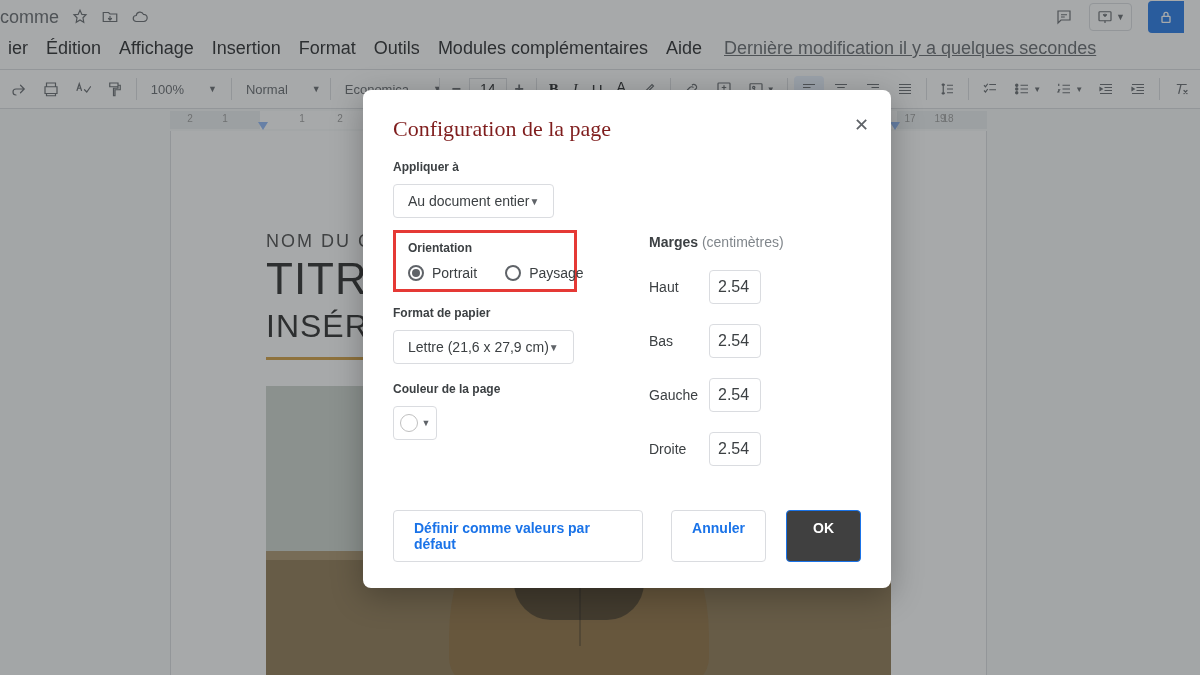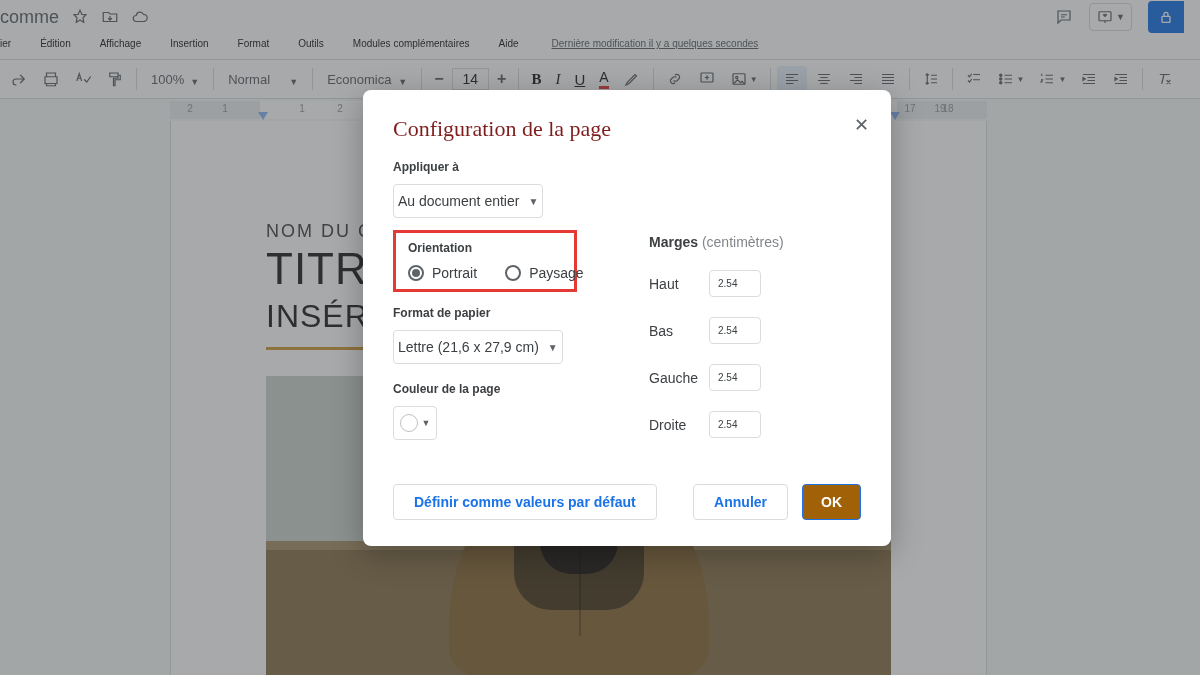--- a/index.html
+++ b/index.html
@@ -6,30 +6,30 @@
   body { width: 1200px; height: 675px; overflow: hidden; background: #fff; position: relative; }
 
   .header { height: 32px; display:flex; align-items:center; padding: 2px 8px 0 0; gap:12px; }
   .doc-title { font-size:18px; color:#5f6368; white-space:nowrap; overflow:hidden; }
   .hicon { width:18px; height:18px; display:flex; align-items:center; justify-content:center; color:#5f6368; }
   .hicon svg { width:18px; height:18px; fill:none; stroke:#5f6368; stroke-width:1.6; }
   .header-right { margin-left:auto; display:flex; align-items:center; gap:16px; padding-right:8px;}
   .present-pill { border:1px solid #dadce0; border-radius:4px; padding:4px 6px; display:flex; align-items:center; gap:2px; color:#5f6368; }
   .lock-tab { background:#1a73e8; color:#fff; padding:8px 10px; border-radius:4px 0 0 4px; display:flex; align-items:center; }
 
-  .menubar { display:flex; align-items:center; gap:29px; padding:6px 8px 10px 0; font-size:10px; color:#202124; }
+  .menubar { display:flex; align-items:center; gap:18px; padding:6px 8px 10px 8px; font-size:18px; color:#202124; }
   .menubar span { cursor:default; }
   .menubar .hist { color:#5f6368; text-decoration: underline; margin-left:4px; }
 
   .toolbar-wrap { border-top:1px solid #dadce0; border-bottom:1px solid #dadce0; background:#fff; }
   .toolbar { display:flex; align-items:center; height:38px; padding:0 4px; gap:2px; }
   .tb-btn { padding:4px 6px; border-radius:4px; color:#5f6368; display:flex; align-items:center; font-size:13px; }
   .tb-btn svg { width:18px;height:18px; fill:none; stroke:#5f6368; stroke-width:1.6; }
   .tb-sep { width:1px; height:22px; background:#dadce0; margin:0 4px; }
-  .tb-sel { display:flex; align-items:flex-end; gap:6px; padding:0 8px; color:#5f6368; font-size:13px; }
+  .tb-sel { display:flex; align-items:center; gap:24px; padding:0 8px; color:#5f6368; font-size:13px; }
   .tb-sel .caret { font-size:9px; color:#5f6368; }
   .tb-num { border:1px solid #dadce0; padding:2px 10px; font-size:14px; color:#202124; }
   .tb-active { background:#e8f0fe; }
 
   .ruler-area { background:#f8f9fa; height:22px; padding-top:4px; position:relative; }
   .ruler { position:absolute; left:170px; width:817px; top:2px; height:18px; background:#fff; font-size:10px; color:#999; }
   .ruler span { position:absolute; top:2px; transform:translateX(-50%); }
   .ruler .grayzone-l { position:absolute; left:0; width:90px; top:0; bottom:0; background:#eceff1; }
   .ruler .grayzone-r { position:absolute; right:0; width:90px; top:0; bottom:0; background:#eceff1; }
   .ruler-indent { position:absolute; top:11px; width:10px; height:8px; background:#8ab4f8; clip-path: polygon(50% 100%, 0 0, 100% 0); }
@@ -49,43 +49,43 @@
   .seam { position:absolute; top:30px; left:50%; width:2px; height:160px; background:rgba(0,0,0,0.25); }
 
   
   .scrim { position:absolute; inset:0; background:rgba(60,64,67,0.45); }
 
   
   .dialog { position:absolute; left:363px; top:90px; width:528px; background:#fff; border-radius:8px; box-shadow:0 8px 32px rgba(0,0,0,0.28); padding:26px 30px 26px 30px; }
   .dlg-title { font-family: Liberation Serif, serif; font-size:22px; color:#7f1d1d; }
   .dlg-close { position:absolute; right:22px; top:24px; color:#5f6368; font-size:18px; cursor:default; }
   .section-label { font-weight:600; font-size:12px; color:#3c4043; margin-top:18px; }
-  .dd { display:inline-flex; align-items:center; gap:9px; border:1px solid #dadce0; border-radius:4px; padding:8px 4px; margin-top:10px; font-size:14px; color:#3c4043; }
+  .dd { display:inline-flex; align-items:center; gap:0; border:1px solid #dadce0; border-radius:4px; padding:8px 14px; margin-top:10px; font-size:14px; color:#3c4043; }
   .dd .caret { font-size:10px; color:#5f6368; }
   .highlight-box { border:3px solid #e53935; padding:6px 12px 8px 12px; margin-top:12px; width:184px; }
   .highlight-box .section-label { margin-top:2px; }
   .radios { display:flex; gap:28px; margin-top:10px; font-size:14px; color:#3c4043; align-items:center; }
   .radio { display:flex; align-items:center; gap:8px; }
   .rb { width:16px; height:16px; border:2px solid #5f6368; border-radius:50%; display:flex; align-items:center; justify-content:center; }
   .rb.checked::after { content:""; width:8px; height:8px; background:#5f6368; border-radius:50%; }
   .two-col { display:flex; gap:46px; margin-top:0; }
   .leftcol { width:210px; }
   .rightcol { flex:1; }
   .margins-title { font-weight:600; font-size:14px; color:#3c4043; }
   .margins-title .unit { font-weight:400; color:#80868b; }
   .mrow { display:flex; align-items:center; margin-top:20px; }
   .mrow label { width:60px; font-size:14px; color:#3c4043; }
-  .mrow input { width:52px; border:1px solid #dadce0; border-radius:4px; padding:7px 8px; font-size:10px; color:#3c4043; }
+  .mrow input { width:52px; border:1px solid #dadce0; border-radius:4px; padding:7px 8px; font-size:16px; color:#3c4043; }
   .color-chip { width:44px; height:34px; border:1px solid #dadce0; border-radius:4px; display:flex; align-items:center; justify-content:center; gap:4px; margin-top:10px; }
   .swatch { width:18px; height:18px; border:1px solid #c0c0c0; border-radius:50%; background:#fff; }
   .color-chip .caret { font-size:9px; color:#5f6368; }
 
   .actions { display:flex; gap:14px; margin-top:44px; }
   .btn { border:1px solid #dadce0; border-radius:4px; padding:9px 20px; font-size:14px; font-weight:600; background:#fff; color:#1a73e8; }
-  .btn.primary { background:#a16207; color:#fff; border-color:#1a73e8; padding:9px 18px; }
+  .btn.primary { background:#404040; color:#fff; border-color:#1a73e8; padding:9px 26px;margin-left:6px; }
   .spacer { flex:1; }
 </style>
 </head>
 <body>
 
 <div class="header">
   <span class="doc-title">comme</span>
   <span class="hicon">
       <svg viewBox="0 0 24 24">
         <path d="M12 3l2.5 5.5L20 9l-4 4 1 6-5-3-5 3 1-6-4-4 5.5-.5z"></path>

